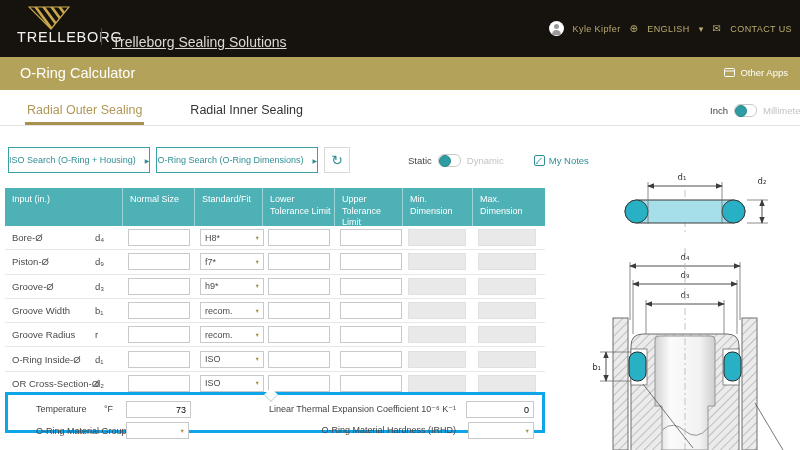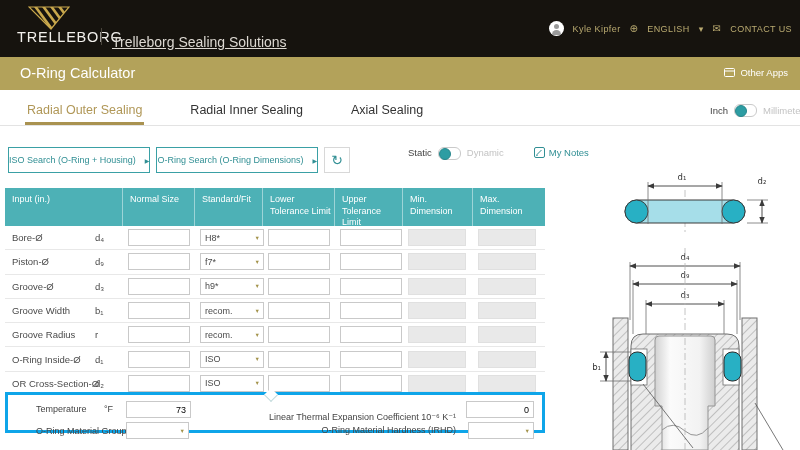--- a/index.html
+++ b/index.html
@@ -31,21 +31,21 @@
   .on-label{color:#444;} .off-label{color:#c3c3c3;}
   .pill{width:21px;height:11px;border:1px solid #cacaca;border-radius:6px;background:#fff;position:relative;cursor:pointer;}
   .knob{position:absolute;left:0px;top:0px;width:10px;height:10px;border-radius:50%;background:#2d9da3;border:.5px solid #27878c;}
   
   .toolbar{position:absolute;top:147px;left:8px;display:flex;gap:6px;}
   .sbtn{border:1px solid #3aa0a5;color:#318f94;font-size:9px;padding:0 0;height:26px;background:#fff;
         display:flex;gap:9px;align-items:center;cursor:pointer;box-sizing:border-box;}
   .play{font-size:6px;}
   .refresh{width:26px;height:26px;border:1px solid #d8d8d8;color:#318f94;font-size:14px;display:flex;
            align-items:center;justify-content:center;background:#fff;cursor:pointer;box-sizing:border-box;}
-  .mode-group{position:absolute;top:147px;left:408px;height:26px;display:flex;align-items:flex-start;gap:6px;font-size:9.5px;}
+  .mode-group{position:absolute;top:147px;left:408px;height:26px;display:flex;align-items:center;gap:6px;font-size:9.5px;}
   .notes{display:flex;align-items:center;gap:4px;color:#318f94;margin-left:24px;cursor:pointer;}
   
   .table{position:absolute;top:188px;left:5px;width:540px;}
   .thead{display:grid;grid-template-columns:118px 72px 68px 72px 68px 70px 72px;background:#4db1b6;color:#fff;
          font-size:9px;height:38px;box-sizing:border-box;}
   .th{padding:6px 3px 0 7px;border-right:1px solid rgba(255,255,255,.45);line-height:1.3;box-sizing:border-box;}
   .th:last-child{border-right:none;}
   .trow{display:grid;grid-template-columns:90px 28px 72px 68px 72px 68px 70px 72px;height:23.3px;align-items:center;
         border-bottom:1px solid #e8e8e8;font-size:9.5px;color:#4a4a4a;}
   .lbl{padding-left:7px;white-space:nowrap;}
@@ -108,21 +108,20 @@
       <rect x="0.5" y="0.5" width="10" height="8" rx="1" fill="none" stroke="#fff"></rect>
       <line x1="0.5" y1="3" x2="10.5" y2="3" stroke="#fff"></line>
     </svg>
     <span>Other Apps</span>
   </div>
 </div>
 
 <div class="tabs">
   <div class="tab active">Radial Outer Sealing</div>
   <div class="tab">Radial Inner Sealing</div>
-  <div class="tab">Axial Sealing</div>
 </div>
 <div class="unit-toggle">
   <span class="on-label">Inch</span>
   <span class="pill">
       <span class="knob"></span>
     </span>
   <span class="off-label">Millimeter</span>
 </div>
 
 <div class="toolbar">
@@ -296,21 +295,21 @@
         <div class="td-ro"></div>
       </div>
   </div>
 </div>
 
 <div class="panel">
   <div class="notch"></div>
   <span class="p-lbl" style="left:28px;top:9px">Temperature</span>
   <span class="p-lbl" style="left:96px;top:9px">°F</span>
   <input class="p-in" style="left: 118px; top: 6px; width: 55px;" type="text" value="73">
-  <span class="p-lbl" style="right:86px;top:17px">Linear Thermal Expansion Coefficient 10⁻⁶ K⁻¹</span>
+  <span class="p-lbl" style="right:86px;top:9px">Linear Thermal Expansion Coefficient 10⁻⁶ K⁻¹</span>
   <input class="p-in" style="right: 8px; top: 6px; width: 58px;" type="text" value="0">
   <span class="p-lbl" style="left:28px;top:30px">
     <span>O-Ring Material Group</span><span class="info">ⓘ</span>
   </span>
   <div class="p-sel" style="left:118px;top:27px;width:63px">
     <span class="caret">▼</span>
   </div>
   <span class="p-lbl" style="right:86px;top:30px">O-Ring Material Hardness (IRHD)</span>
   <div class="p-sel" style="right:8px;top:27px;width:66px">
     <span class="caret">▼</span>

